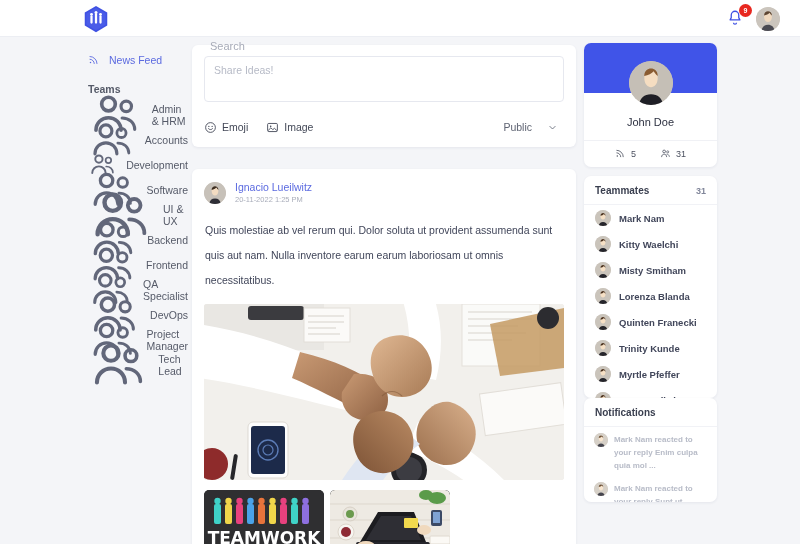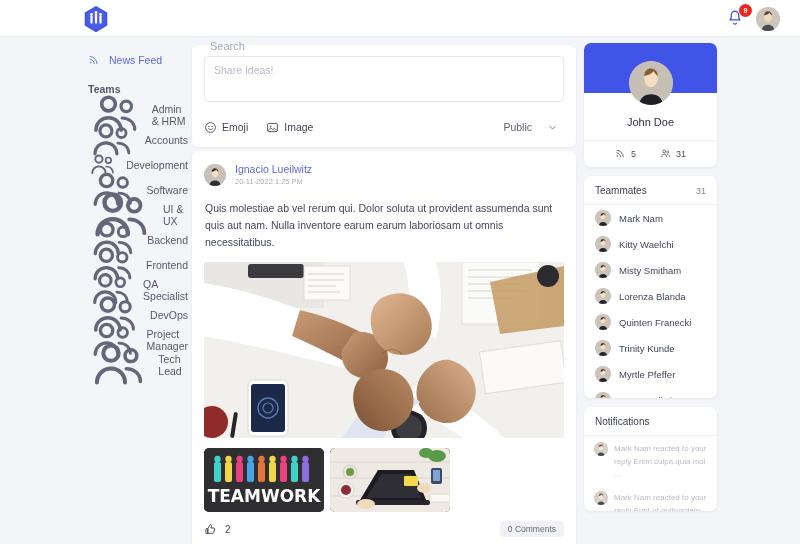--- a/index.html
+++ b/index.html
@@ -83,21 +83,21 @@
     height: 21px; padding-left: 88px;
     font-size: 10.5px; color: #555a68;
     cursor: pointer; margin-bottom: 4px;
   }
 
   
   .feed { position: absolute; left: 192px; top: 8px; width: 384px; }
   .card {
     background: #fff; border-radius: 6px;
     box-shadow: 0 1px 3px rgba(30,40,80,0.07);
-    margin-bottom: 4px;
+    margin-bottom: 22px;
   }
 
   .composer { padding: 11px 12px 10px 12px; }
   .composer-area {
     width: 100%; height: 46px; resize: none;
     border: 1px solid #e6e8ef; border-radius: 4px;
     padding: 7px 9px; font-size: 10.5px; color: #6d7281;
     font-family: "Liberation Sans", sans-serif;
     outline: none;
   }
@@ -117,21 +117,21 @@
     font-size: 10.5px; color: #5e6372; cursor: pointer;
     padding: 3px 7px;
     justify-content: center;
   }
 
   .post-head { display: flex; align-items: center; gap: 9px; padding: 11px 12px 10px 12px; }
   .post-author { font-size: 10.5px; color: #5b6ae0; line-height: 14px; cursor: pointer; }
   .post-time { font-size: 7.5px; color: #a9adba; line-height: 12px; }
   .post-body {
     padding: 2px 13px 11px 13px;
-    font-size: 10.5px; line-height: 17px; color: #41465a;
+    font-size: 10.5px; line-height: 25px; color: #41465a;
   }
   .post-image {
     width: 360px; height: 176px; margin: 0 12px;
     border-radius: 3px; overflow: hidden; position: relative;
     background: #eceae6;
   }
   .thumbs { display: flex; gap: 6px; padding: 10px 12px 0 12px; }
   .thumb {
     width: 120px; height: 64px; border-radius: 5px;
     overflow: hidden; position: relative; cursor: pointer;
@@ -173,21 +173,21 @@
     display: flex; justify-content: center; gap: 24px;
     border-top: 1px solid #f0f1f5;
     padding: 7px 0 8px 0;
   }
   .stat { display: flex; align-items: center; gap: 5px; font-size: 9px; color: #4b505f; }
   .stat .ico { width: 11px; height: 11px; display:block; }
 
   .panel {
     background: #fff; border-radius: 7px;
     box-shadow: 0 1px 3px rgba(30,40,80,0.07);
-    overflow: hidden; margin-bottom: 9px;
+    overflow: hidden;  font-weight: bold;
   }
   .panel-head {
     display: flex; align-items: center;
     padding: 9px 11px 8px 11px;
     font-size: 10px; color: #3a3f4f;
     border-bottom: 1px solid #f1f2f6;
   }
   .panel-count { margin-left: auto; font-size: 9px; color: #81869a; }
   .mate {
     display: flex; align-items: center; gap: 8px;

